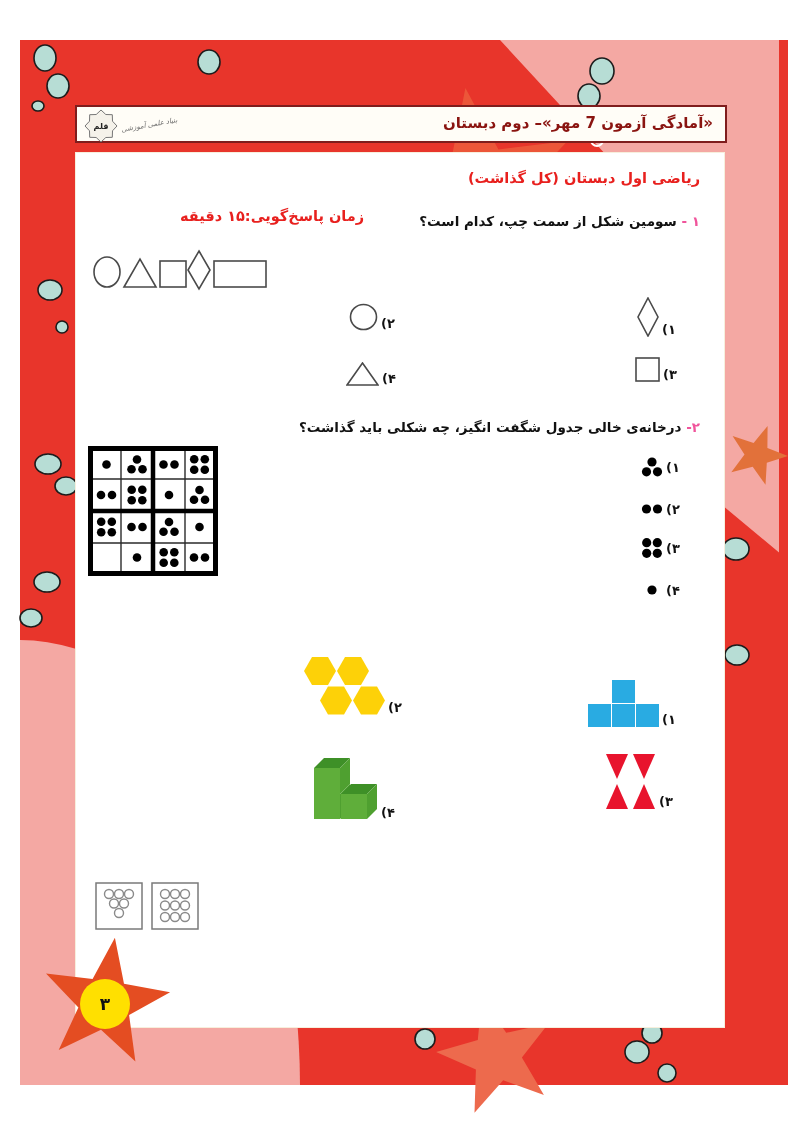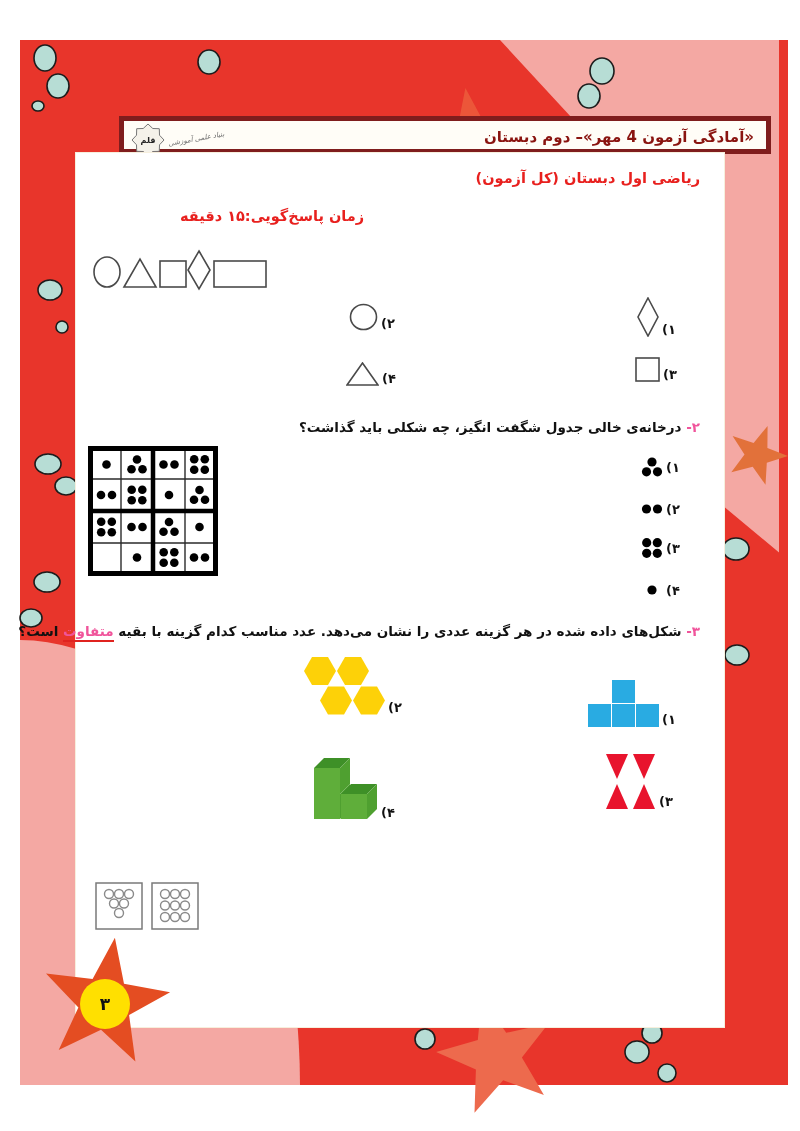--- a/index.html
+++ b/index.html
@@ -3,22 +3,22 @@
 <meta charset="utf-8">
 <style>
   html,body{margin:0;padding:0;background:#ffffff;}
   #page{
     position:relative;width:800px;height:1131px;margin:0 auto;overflow:hidden;
     background:#ffffff;font-family:"DejaVu Sans","Liberation Sans",sans-serif;
   }
   #backdrop{position:absolute;left:0;top:0;z-index:0;}
   .layer{position:absolute;z-index:2;}
   #header-bar{
-    position:absolute;left:75px;top:116px;width:652px;height:38px;
-    background:#fffdf7;border:5px solid #7f1d1d;box-sizing:border-box;z-index:1;margin-left:44px;
+    position:absolute;left:75px;top:105px;width:652px;height:38px;
+    background:#fffdf7;border:2px solid #7f1d1d;box-sizing:border-box;z-index:1;
   }
   #content-box{
     position:absolute;left:75px;top:152px;width:650px;height:876px;
     background:#ffffff;border:1px solid #f7efdd;box-sizing:border-box;z-index:1;
   }
   #header-title{
     position:absolute;right:12px;top:7px;direction:rtl;
     color:#8a1410;font-size:15px;font-weight:bold;white-space:nowrap;
   }
   #logo-wrap{position:absolute;left:6px;top:1px;width:120px;height:36px;}
@@ -74,28 +74,32 @@
   </svg>
 
   <div id="header-bar">
     <div id="logo-wrap">
       <svg width="36" height="36" viewBox="0 0 36 36">
         <path fill="#f5f2ea" stroke="#777" stroke-width="1" d="M18.0,2.0L22.8,6.5L29.3,6.7L29.5,13.2L34.0,18.0L29.5,22.8L29.3,29.3L22.8,29.5L18.0,34.0L13.2,29.5L6.7,29.3L6.5,22.8L2.0,18.0L6.5,13.2L6.7,6.7L13.2,6.5Z"></path>
         <text x="18" y="21" text-anchor="middle" font-size="8" font-weight="bold" fill="#222">قلم</text>
       </svg>
       <span id="logo-subtext">بنیاد علمی آموزشی</span>
     </div>
-    <div id="header-title">«آمادگی آزمون 4 مهر»– دوم دبستان</div>
+    <div id="header-title">«آمادگی آزمون 7 مهر»– دوم دبستان</div>
   </div>
 
   <div id="content-box"></div>
 
-  <div class="layer section-title" style="right:100px;top:170px;">ریاضی اول دبستان (کل آزمون)</div>
+  <div class="layer section-title" style="right:100px;top:170px;">ریاضی اول دبستان (کل گذاشت)</div>
   <div class="layer section-title" style="left:180px;top:170px;margin-top:38px;">زمان پاسخ‌گویی:۱۵ دقیقه</div>
 
+  <div class="layer qline" style="right:100px;top:213px;">
+    <span class="qnum">۱ -</span>
+    <span>سومین شکل از سمت چپ، کدام است؟</span>
+  </div>
 
   <svg class="layer" style="left:93px;top:248px;" width="176" height="44" viewBox="0 0 176 44" fill="none" stroke="#4a4a4a" stroke-width="1.6">
     <ellipse cx="14" cy="24" rx="13" ry="15"></ellipse>
     <path d="M31,39 L47,11 L63,39 Z"></path>
     <rect x="67" y="13" width="26" height="26"></rect>
     <path d="M106,3 L117,22 L106,41 L95,22 Z"></path>
     <rect x="121" y="13" width="52" height="26"></rect>
   </svg>
 
   <div class="layer optrow" style="left:637px;top:297px;">
@@ -200,24 +204,20 @@
       </svg>
     <span class="optlabel">(۳</span>
   </div>
   <div class="layer optrow center" style="left:641px;top:578px;">
     <svg width="22" height="24" viewBox="-11 -12 22 24">
         <circle cx="0" cy="0" r="4.6" fill="#000"></circle>
       </svg>
     <span class="optlabel">(۴</span>
   </div>
 
-  <div class="layer qline" style="right:100px;top:623px;">
-    <span class="qnum">۳-</span>
-    <span>شکل‌های داده شده در هر گزینه عددی را نشان می‌دهد. عدد مناسب کدام گزینه با بقیه </span><span class="hl">متفاوت</span><span> است؟</span>
-  </div>
 
   <div class="layer optrow" style="left:588px;top:679px;">
     <svg width="71" height="48" viewBox="0 0 71 48">
       <g style="fill:#29abe2;">
         <rect x="24" y="1" width="23" height="23"></rect>
         <rect x="0" y="25" width="23" height="23"></rect>
         <rect x="24" y="25" width="23" height="23"></rect>
         <rect x="48" y="25" width="23" height="23"></rect>
       </g>
     </svg>

